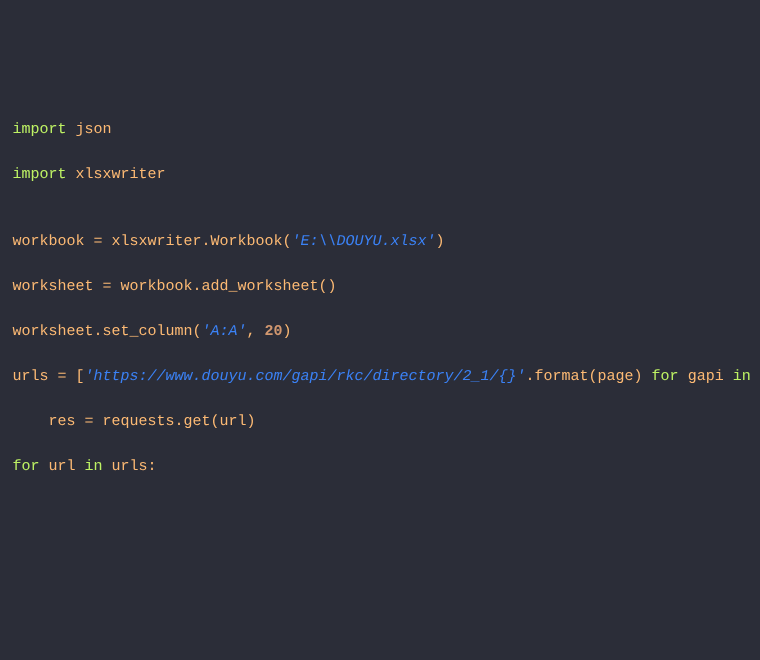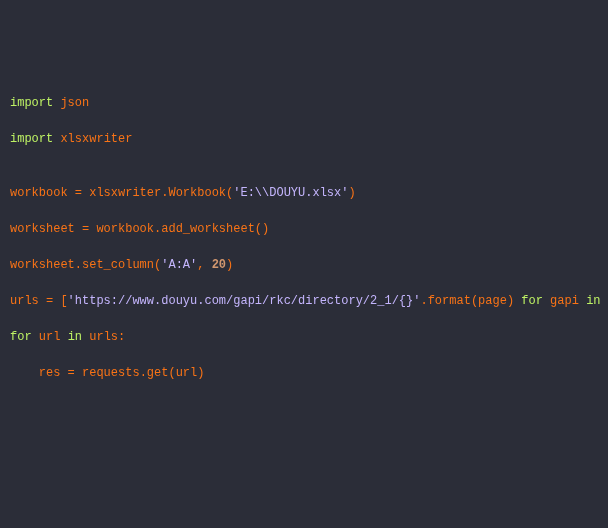--- a/index.html
+++ b/index.html
@@ -9,42 +9,42 @@
     font-family: "Consolas", "Monaco", "Courier New", monospace;
     font-size: 12px;
     line-height: 18px;
     color: #d4d4d4;
     width: 608px;
     height: 528px;
     overflow: hidden;
     white-space: pre;
   }
   .kw   { color: #bef264; }   
-  .id   { color: #f97316; }   
-  .str  { color: #c4b5fd; }   
+  .id   { color: #fdba74; }   
+  .str  { color: #3b82f6; font-style: italic; }   
   .num  { color: #d1976f; font-weight: bold; }
   .code {
     padding: 4px 10px;
   }
 </style>
 </head>
 <body>
 
 
 
 <div class="code">
 <div><span class="kw">import</span><span class="id"> json</span></div>
 <div><span class="kw">import</span><span class="id"> xlsxwriter</span></div>
 <div><span></span></div>
 <div><span class="id">workbook = xlsxwriter.Workbook(</span><span class="str">'E:\\DOUYU.xlsx'</span><span class="id">)</span></div>
 <div><span class="id">worksheet = workbook.add_worksheet()</span></div>
 <div><span class="id">worksheet.set_column(</span><span class="str">'A:A'</span><span class="id">, </span><span class="num">20</span><span class="id">)</span></div>
 <div><span class="id">urls = [</span><span class="str">'https://www.douyu.com/gapi/rkc/directory/2_1/{}'</span><span class="id">.format(page) </span><span class="kw">for</span><span class="id"> gapi </span><span class="kw">in</span><span class="id"> ra</span></div>
+<div><span>    </span><span class="id">res = requests.get(url)</span></div>
 <div><span class="kw">for</span><span class="id"> url </span><span class="kw">in</span><span class="id"> urls:</span></div>
-<div><span>    </span><span class="id">res = requests.get(url)</span></div>
 
 
 
 
 
 
 
 
 
 

